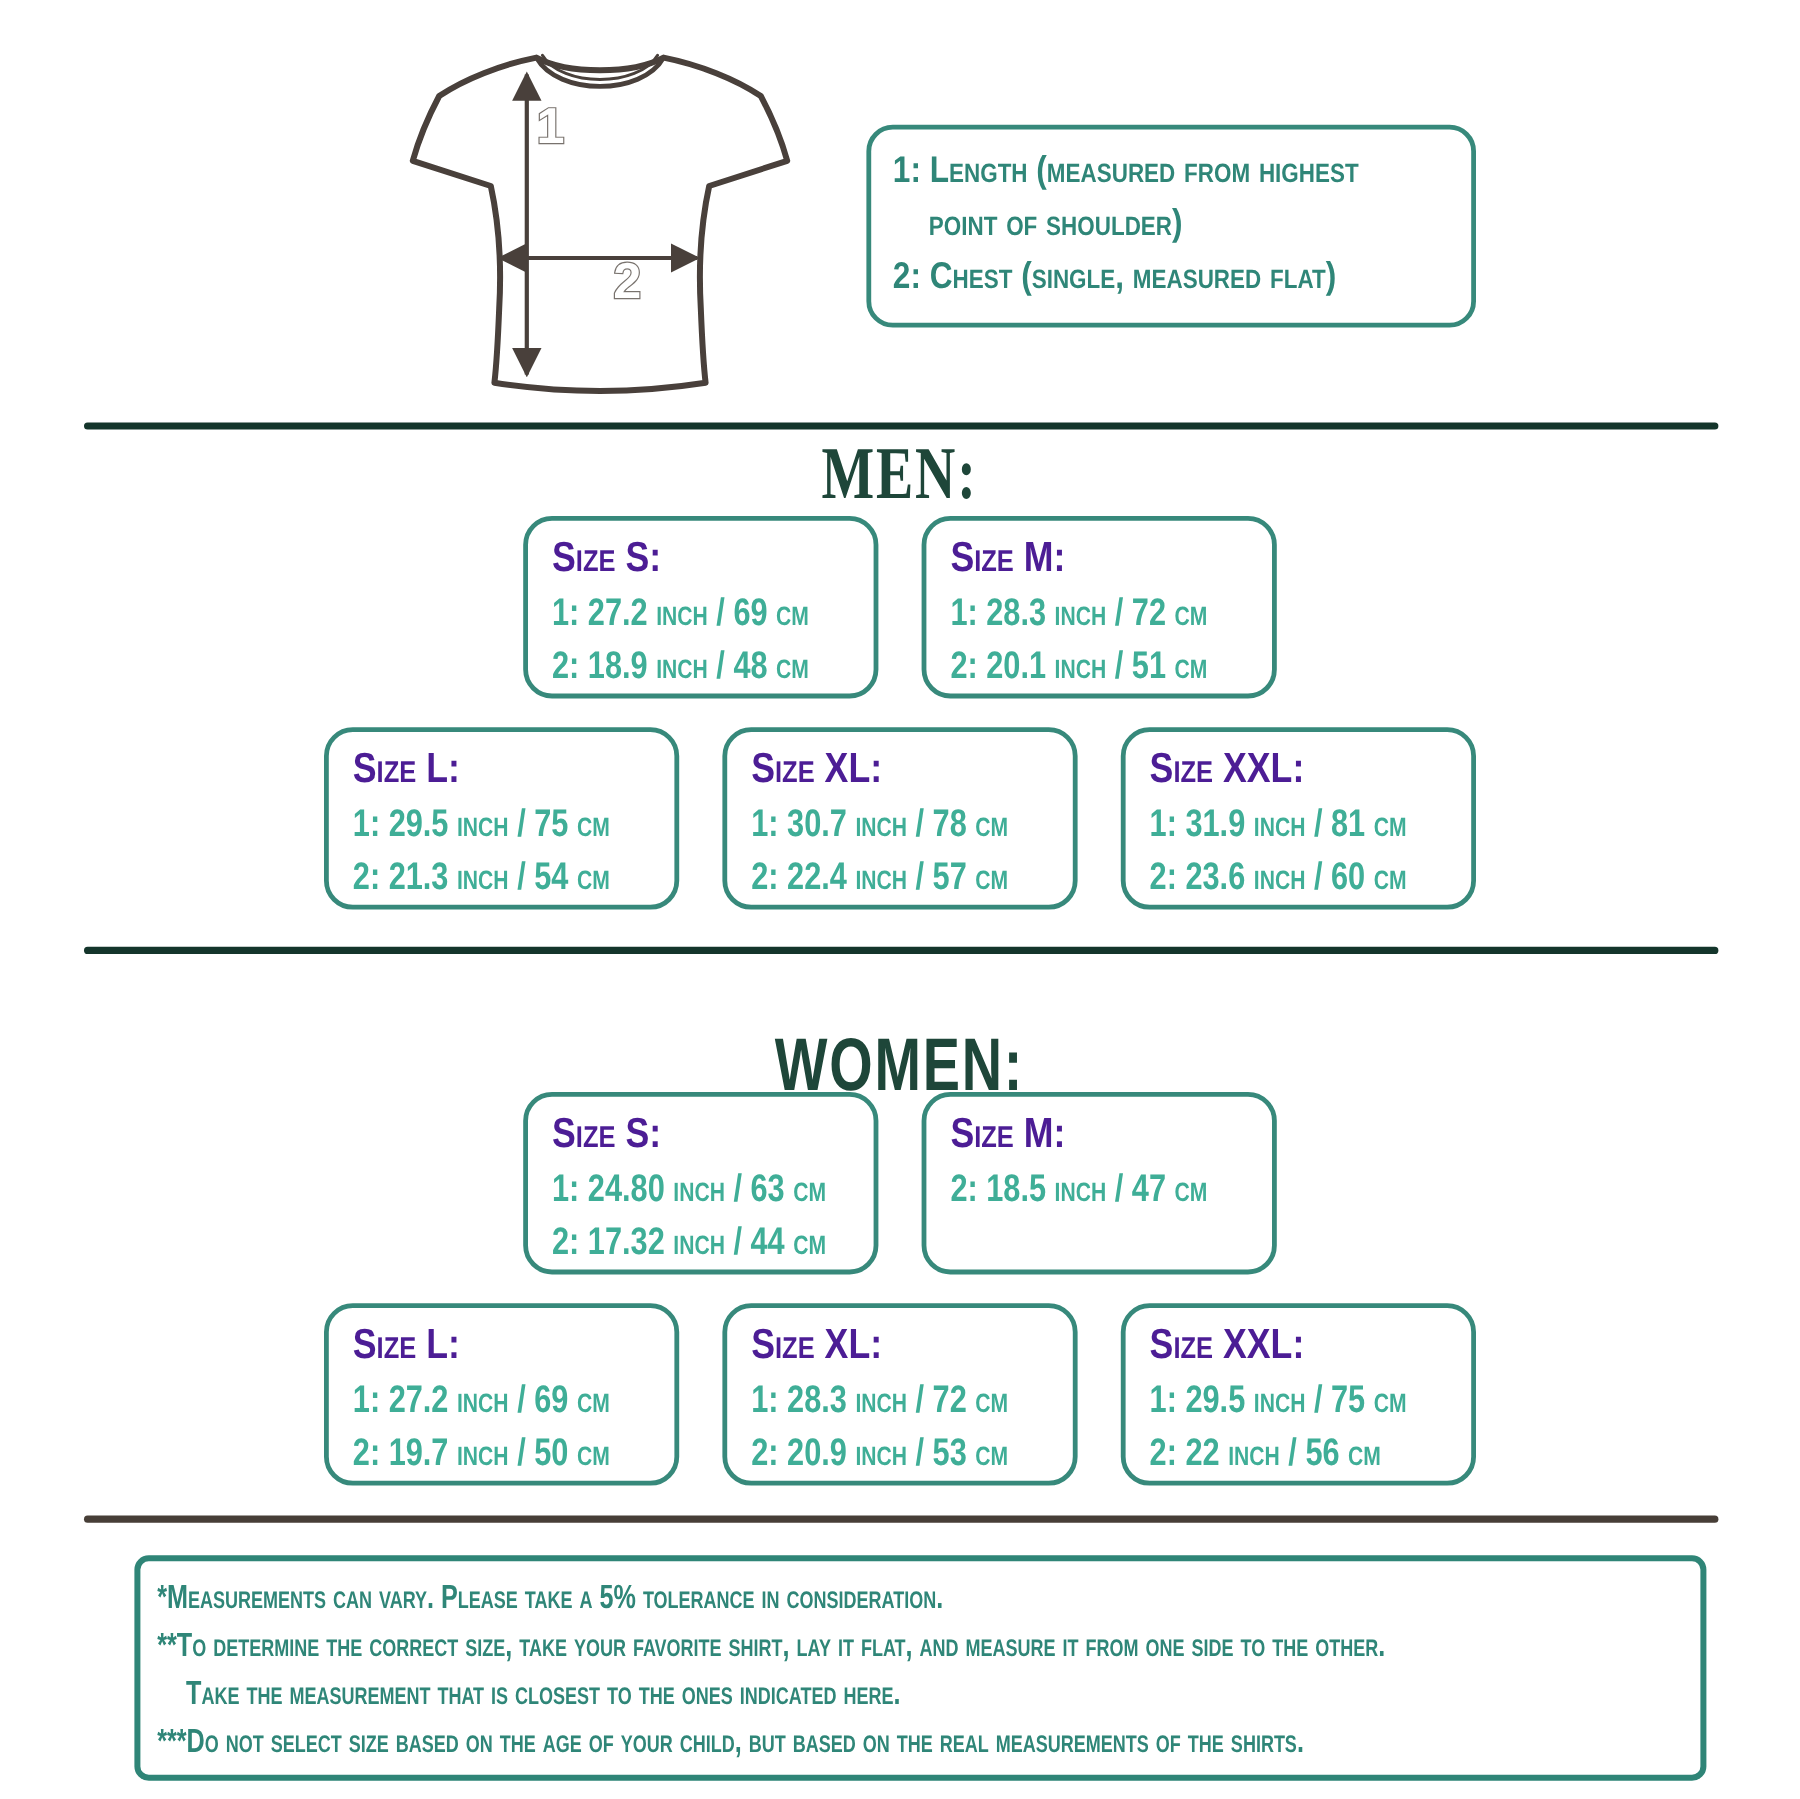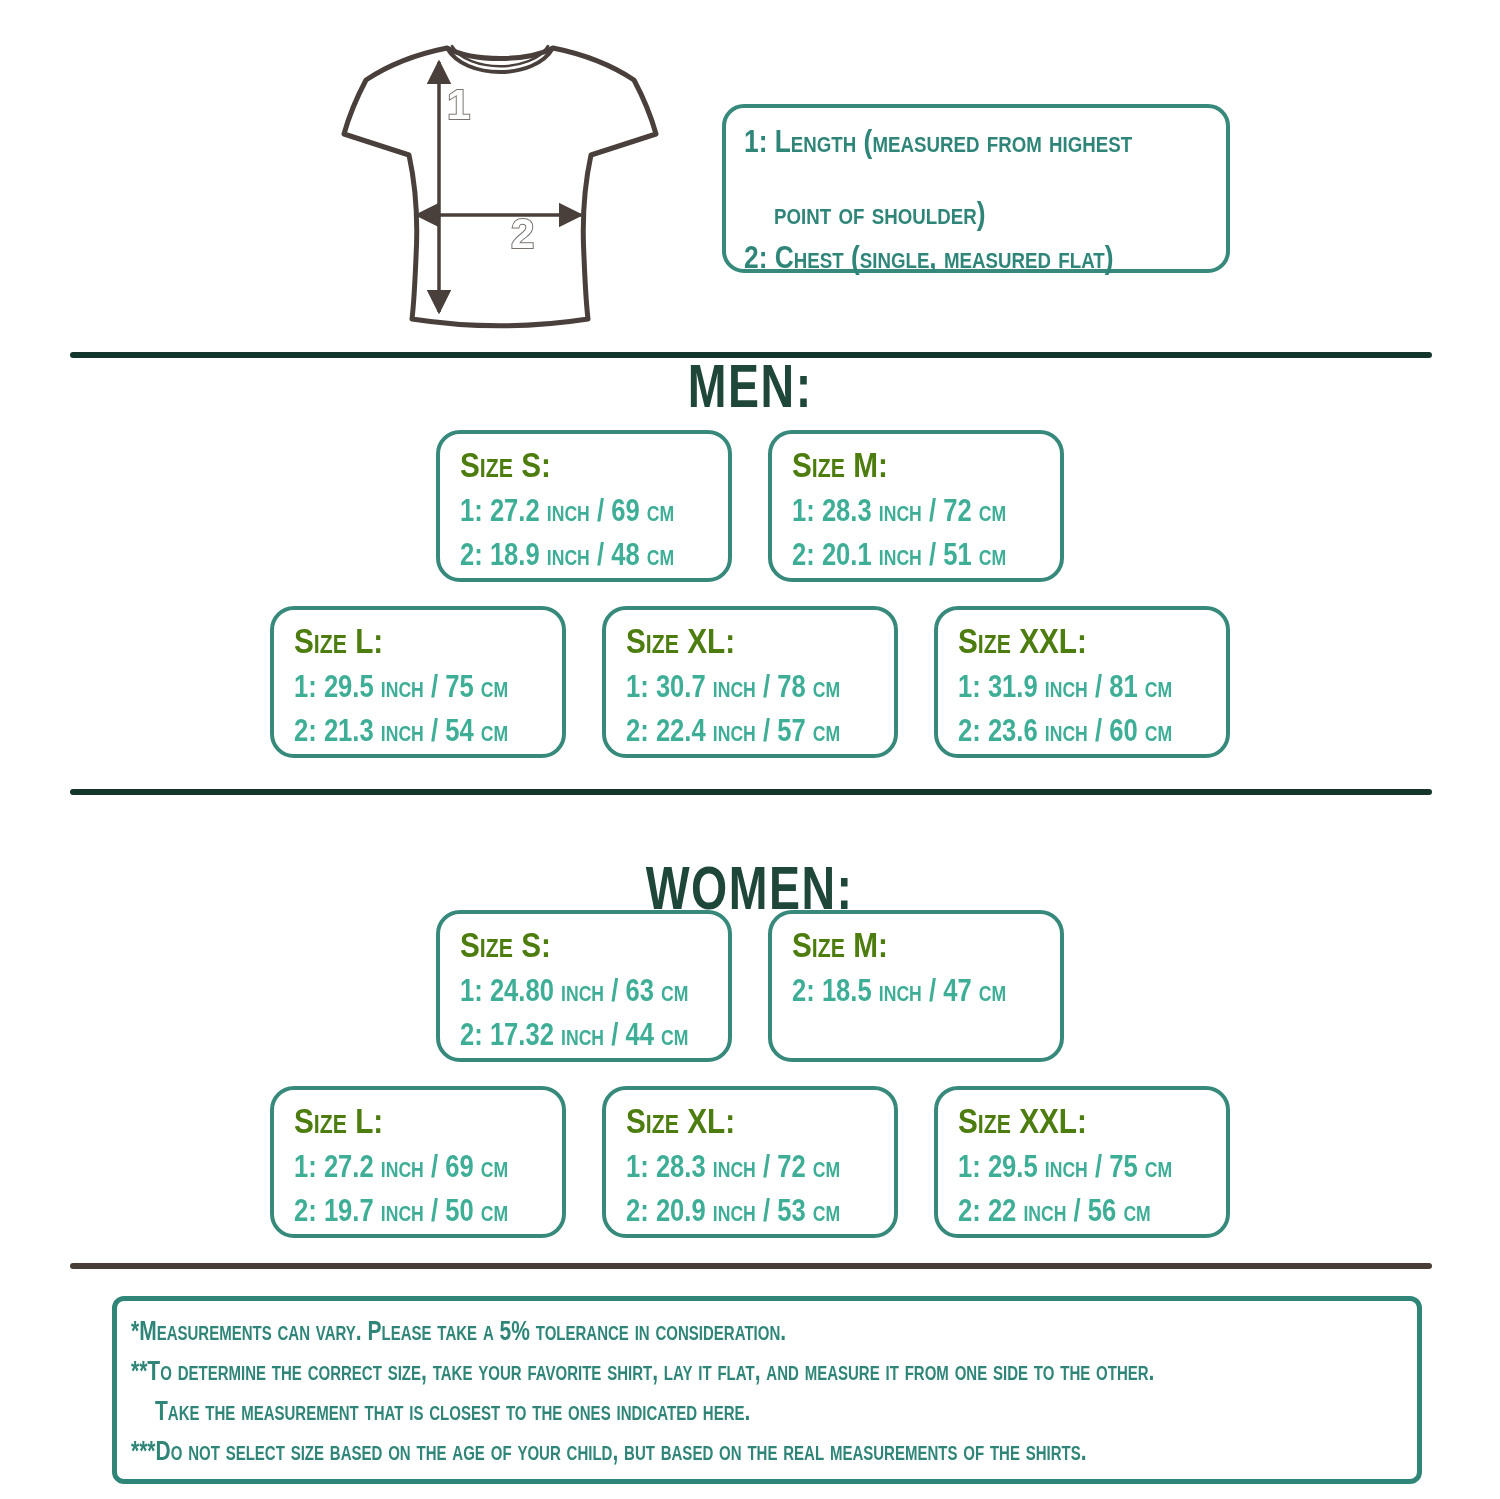--- a/index.html
+++ b/index.html
@@ -35,21 +35,21 @@
     background: #ffffff;
   }
   .legend-line {
     font-variant: small-caps;
     font-weight: bold;
     font-size: 31px;
     line-height: 44px;
     color: #2f8678;
     white-space: nowrap;
   }
-  .legend-line.indent { padding-left: 30px; margin-top: 28px; }
+  .legend-line.indent { padding-left: 30px; }
 
   .divider {
     position: absolute;
     left: 70px;
     width: 1362px;
     height: 6px;
     border-radius: 3px;
   }
   .divider.green { background: #14352b; }
   .divider.brown { background: #473e37; }
@@ -78,21 +78,21 @@
     border: 4px solid #37897b;
     border-radius: 24px;
     padding: 8px 0 0 20px;
     background: #ffffff;
   }
   .size-title {
     font-variant: small-caps;
     font-weight: bold;
     font-size: 35px;
     line-height: 46px;
-    color: #4d7c0f;
+    color: #4c1d95;
     white-space: nowrap;
   }
   .size-line {
     font-variant: small-caps;
     font-weight: bold;
     font-size: 32px;
     line-height: 44px;
     color: #3fae97;
     white-space: nowrap;
   }
@@ -159,21 +159,21 @@
     </svg>
   </div>
 
   <div class="legend-box">
     <div class="legend-line"><span class="cond">1: Length (measured from highest</span></div>
     <div class="legend-line indent"><span class="cond">point of shoulder)</span></div>
     <div class="legend-line"><span class="cond">2: Chest (single, measured flat)</span></div>
   </div>
 
   <div class="divider green" style="top:352px;"></div>
-  <div class="section-heading" style="top:350px;"><span class="cond75">MEN:</span></div>
+  <div class="section-heading" style="top:360px;font-family:Liberation Serif, serif;"><span class="cond75">MEN:</span></div>
 
   <div class="size-row" style="top:430px;">
     <div class="size-box">
       <div class="size-title"><span class="cond">Size S:</span></div>
       <div class="size-line"><span class="cond80">1: 27.2 inch / 69 cm</span></div>
       <div class="size-line"><span class="cond80">2: 18.9 inch / 48 cm</span></div>
     </div>
     <div class="size-box">
       <div class="size-title"><span class="cond">Size M:</span></div>
       <div class="size-line"><span class="cond80">1: 28.3 inch / 72 cm</span></div>

